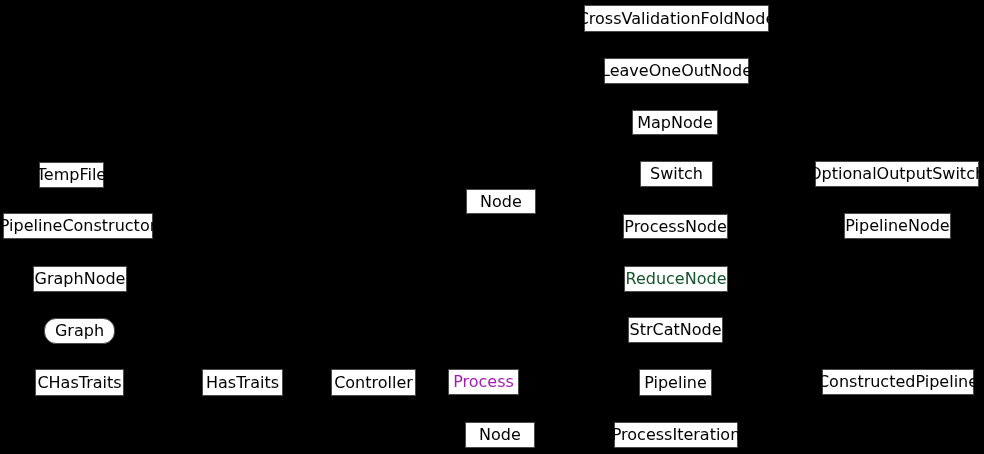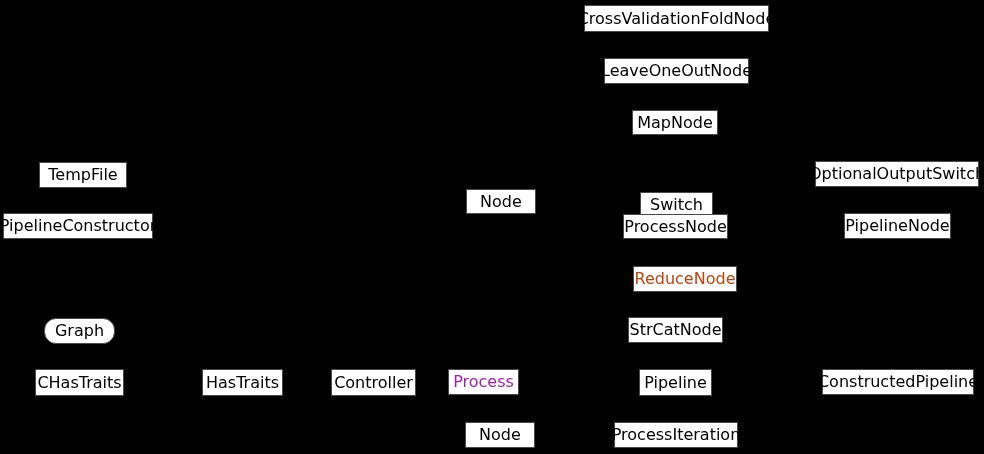--- a/index.html
+++ b/index.html
@@ -35,28 +35,29 @@
     cursor: pointer;
   }
 </style>
 </head>
 <body>
 
 <div class="diagram-canvas" style="background: rgb(0, 0, 0);">
     <div class="node-box" style="left: 584px; top: 5px; width: 185px; height: 27px; background: rgb(255, 255, 255); border-color: rgb(74, 74, 74); color: rgb(0, 0, 0);">CrossValidationFoldNode</div>
     <div class="node-box" style="left: 604px; top: 58px; width: 145px; height: 26px; background: rgb(255, 255, 255); border-color: rgb(74, 74, 74); color: rgb(0, 0, 0);">LeaveOneOutNode</div>
     <div class="node-box" style="left: 632px; top: 110px; width: 86px; height: 25px; background: rgb(255, 255, 255); border-color: rgb(74, 74, 74); color: rgb(0, 0, 0);">MapNode</div>
-    <div class="node-box" style="left: 39px; top: 162px; width: 88px; height: 26px; background: rgb(255, 255, 255); border-color: rgb(74, 74, 74); color: rgb(0, 0, 0);">TempFile</div>
-    <div class="node-box" style="left: 640px; top: 161px; width: 73px; height: 26px; background: rgb(255, 255, 255); border-color: rgb(74, 74, 74); color: rgb(0, 0, 0); margin-top: 31px;">Switch</div>
+    <div class="node-box" style="left: 39px; top: 162px; width: 65px; height: 26px; background: rgb(255, 255, 255); border-color: rgb(74, 74, 74); color: rgb(0, 0, 0);">TempFile</div>
+    <div class="node-box" style="left: 640px; top: 161px; width: 73px; height: 26px; background: rgb(255, 255, 255); border-color: rgb(74, 74, 74); color: rgb(0, 0, 0);">Switch</div>
     <div class="node-box" style="left: 815px; top: 161px; width: 164px; height: 26px; background: rgb(255, 255, 255); border-color: rgb(74, 74, 74); color: rgb(0, 0, 0);">OptionalOutputSwitch</div>
     <div class="node-box" style="left: 466px; top: 189px; width: 70px; height: 25px; background: rgb(255, 255, 255); border-color: rgb(74, 74, 74); color: rgb(0, 0, 0);">Node</div>
     <div class="node-box" style="left: 3px; top: 213px; width: 150px; height: 26px; background: rgb(255, 255, 255); border-color: rgb(74, 74, 74); color: rgb(0, 0, 0);">PipelineConstructor</div>
     <div class="node-box" style="left: 623px; top: 214px; width: 105px; height: 25px; background: rgb(255, 255, 255); border-color: rgb(74, 74, 74); color: rgb(0, 0, 0);">ProcessNode</div>
     <div class="node-box" style="left: 844px; top: 213px; width: 107px; height: 26px; background: rgb(255, 255, 255); border-color: rgb(74, 74, 74); color: rgb(0, 0, 0);">PipelineNode</div>
-    <div class="node-box" style="left: 624px; top: 266px; width: 104px; height: 26px; background: rgb(255, 255, 255); border-color: rgb(74, 74, 74); color: #c2410c; margin-left: 9px;">ReduceNode</div>
+    <div class="node-box" style="left: 33px; top: 266px; width: 94px; height: 26px; background: rgb(255, 255, 255); border-color: rgb(74, 74, 74); color: rgb(0, 0, 0);">GraphNode</div>
+    <div class="node-box" style="left: 624px; top: 266px; width: 104px; height: 26px; background: rgb(255, 255, 255); border-color: rgb(74, 74, 74); color: #14532d;">ReduceNode</div>
     <div class="node-box" style="left: 44px; top: 318px; width: 71px; height: 26px; background: rgb(255, 255, 255); border-color: rgb(74, 74, 74); color: rgb(0, 0, 0); border-radius: 12px;">Graph</div>
     <div class="node-box" style="left: 628px; top: 317px; width: 95px; height: 26px; background: rgb(255, 255, 255); border-color: rgb(74, 74, 74); color: rgb(0, 0, 0);">StrCatNode</div>
     <div class="node-box" style="left: 35px; top: 369px; width: 89px; height: 27px; background: rgb(255, 255, 255); border-color: rgb(74, 74, 74); color: rgb(0, 0, 0);">CHasTraits</div>
     <div class="node-box" style="left: 202px; top: 369px; width: 81px; height: 27px; background: rgb(255, 255, 255); border-color: rgb(74, 74, 74); color: rgb(0, 0, 0);">HasTraits</div>
     <div class="node-box" style="left: 331px; top: 369px; width: 85px; height: 27px; background: rgb(255, 255, 255); border-color: rgb(74, 74, 74); color: rgb(0, 0, 0);">Controller</div>
     <div class="node-box" style="left: 448px; top: 369px; width: 71px; height: 26px; background: rgb(255, 255, 255); border-color: rgb(74, 74, 74); color: #a21caf;">Process</div>
     <div class="node-box" style="left: 639px; top: 369px; width: 73px; height: 27px; background: rgb(255, 255, 255); border-color: rgb(74, 74, 74); color: rgb(0, 0, 0);">Pipeline</div>
     <div class="node-box" style="left: 822px; top: 369px; width: 152px; height: 26px; background: rgb(255, 255, 255); border-color: rgb(74, 74, 74); color: rgb(0, 0, 0);">ConstructedPipeline</div>
     <div class="node-box" style="left: 465px; top: 422px; width: 70px; height: 26px; background: rgb(255, 255, 255); border-color: rgb(74, 74, 74); color: rgb(0, 0, 0);">Node</div>
     <div class="node-box" style="left: 614px; top: 422px; width: 124px; height: 26px; background: rgb(255, 255, 255); border-color: rgb(74, 74, 74); color: rgb(0, 0, 0);">ProcessIteration</div>

